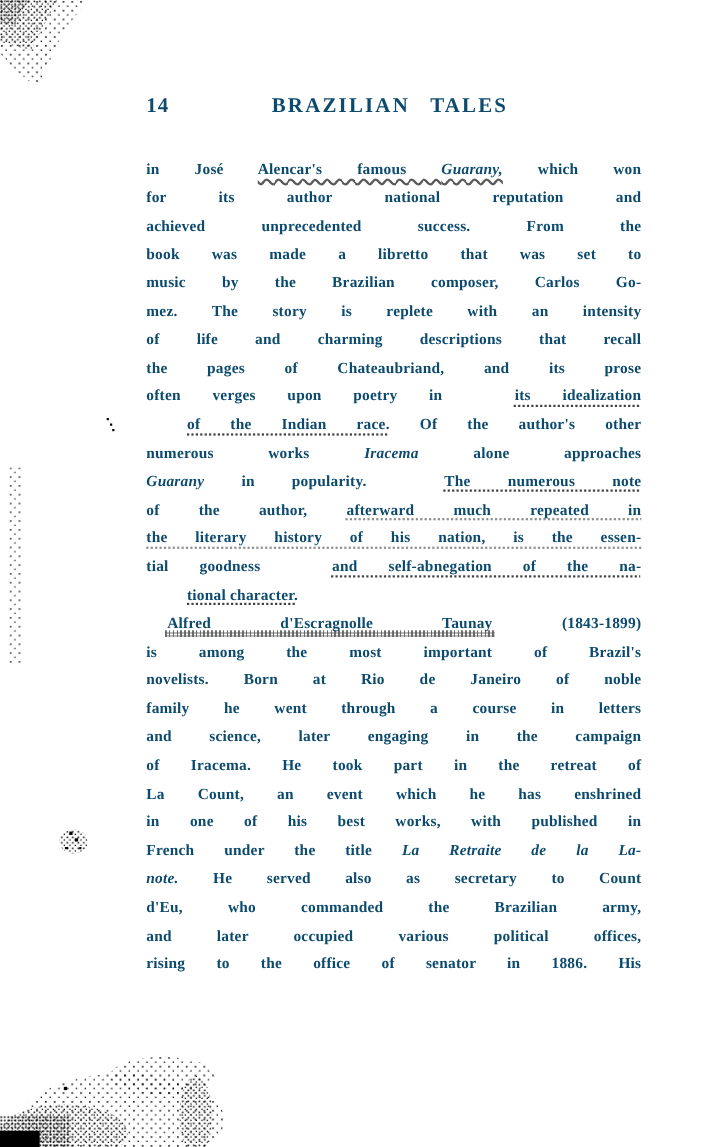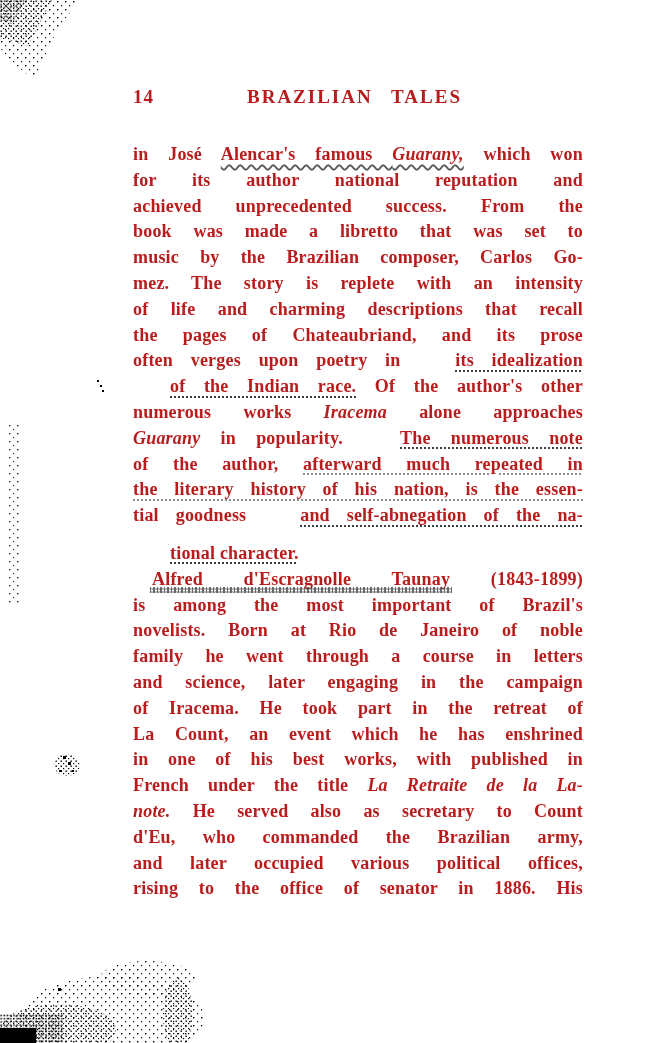--- a/index.html
+++ b/index.html
@@ -2,21 +2,21 @@
 <html><head>
 <meta charset="utf-8">
 <style>
   html,body{margin:0;padding:0;background:#ffffff;}
   .page{
     position:relative;
     width:658px;height:1043px;
     background:#ffffff;
     overflow:hidden;
     font-family:"Liberation Serif", serif;
-    color:#b91c1c;
+    color:#0c4a6e;
   }
   .artifact-layer{position:absolute;top:0;left:0;width:658px;height:1043px;z-index:0;pointer-events:none;}
   .content-layer{position:absolute;top:0;left:0;z-index:1;width:658px;height:1043px;}
 
   .header{position:absolute;top:86px;left:133px;width:450px;height:26px;}
   .page-number{
     position:absolute;left:0;top:0;
     font-weight:bold;font-size:19px;letter-spacing:1px;
   }
   .page-title{
@@ -24,29 +24,29 @@
     font-weight:bold;font-size:19px;
     letter-spacing:2px;word-spacing:12px;
     white-space:nowrap;
   }
 
   .body-text{
     position:absolute;left:133px;top:142px;width:450px;
   }
   .line{
     font-weight:bold;
-    font-size:18px;
+    font-size:14px;
     line-height:25.8px;
     height:25.8px;
     text-align:justify;
     text-align-last:justify;
     text-justify:inter-word;
     letter-spacing:0.2px;
   }
-  .line.left{text-align:center;text-align-last:left;margin-top:12px;}
+  .line.left{text-align:center;text-align-last:left;}
   .line.indent{text-indent:19px;}
   .it{font-style:italic;}
 
   
   .u-wavy{
     text-decoration:underline;
     text-decoration-style:wavy;
     text-decoration-color:#5a5a5a;
     text-decoration-thickness:1.5px;
     text-underline-offset:4px;

